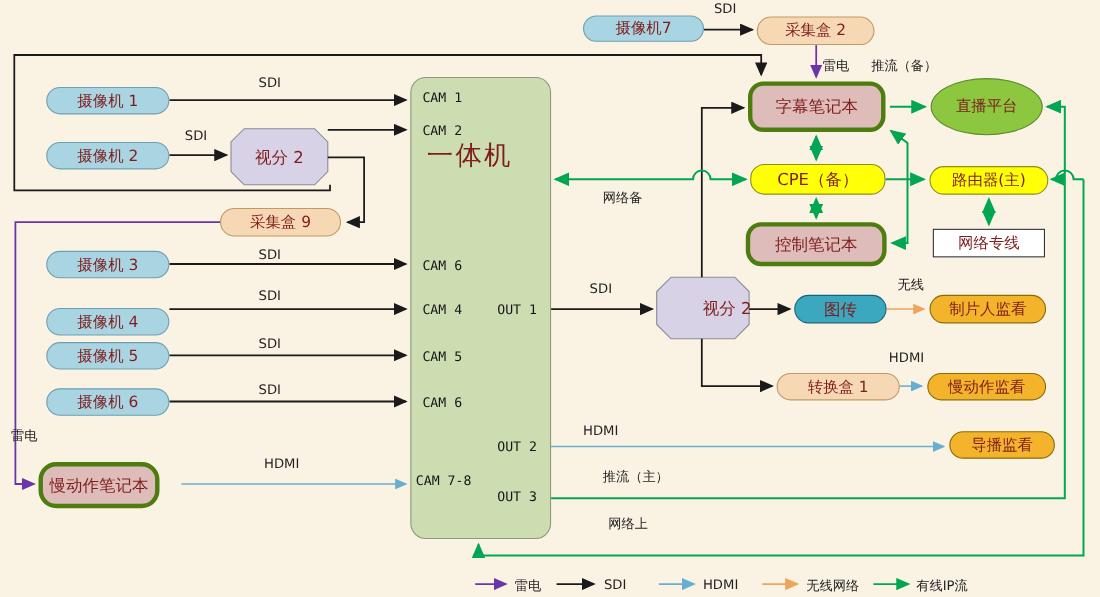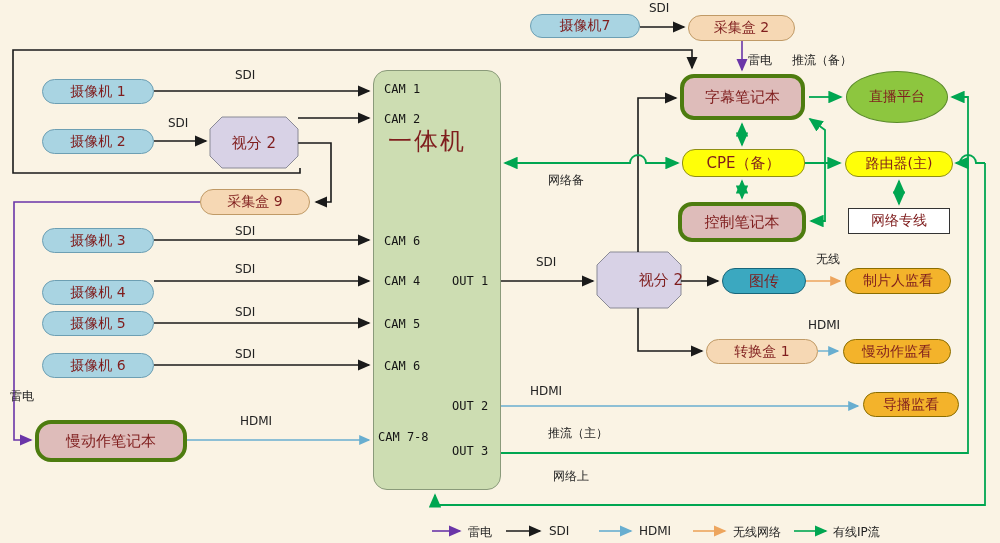--- a/index.html
+++ b/index.html
@@ -125,21 +125,21 @@
 
   <div class="node octlabel" style="left:210px;top:117px;width:88px;height:52px;font-size:15px;">视分 2</div>
   <div class="node octlabel" style="left:629px;top:252px;width:64px;height:56px;font-size:15px;">视分 2</div>
 
   <div class="node bigbox" style="left:373px;top:70px;width:128px;height:420px;"></div>
   <div class="node bigtitle" style="left:373px;top:126px;width:108px;height:30px;">一体机</div>
 
   <div class="node pinkbox" style="left:680px;top:74px;width:125px;height:46px;">字幕笔记本</div>
   <div class="node pinkbox" style="left:678px;top:202px;width:128px;height:40px;">控制笔记本</div>
   <div class="node pill yellow" style="left:682px;top:149px;width:123px;height:28px;font-size:15px;">CPE（备）</div>
-  <div class="node pinkbox" style="left:35px;top:420px;width:152px;height:42px;border-radius:16px;">慢动作笔记本</div>
+  <div class="node pinkbox" style="left:35px;top:420px;width:110px;height:42px;border-radius:16px;">慢动作笔记本</div>
 
   <div class="node pill yellow" style="left:845px;top:151px;width:108px;height:26px;">路由器(主)</div>
   <div class="node ellipse" style="left:846px;top:71px;width:102px;height:52px;">直播平台</div>
   <div class="node whitebox" style="left:848px;top:208px;width:102px;height:26px;">网络专线</div>
 
   <div class="node pill tealbg" style="left:722px;top:268px;width:84px;height:26px;font-size:15px;">图传</div>
   <div class="node pill peach" style="left:706px;top:339px;width:112px;height:25px;">转换盒 1</div>
 
   <div class="node pill amber" style="left:845px;top:268px;width:106px;height:26px;">制片人监看</div>
   <div class="node pill amber" style="left:843px;top:339px;width:108px;height:25px;">慢动作监看</div>

